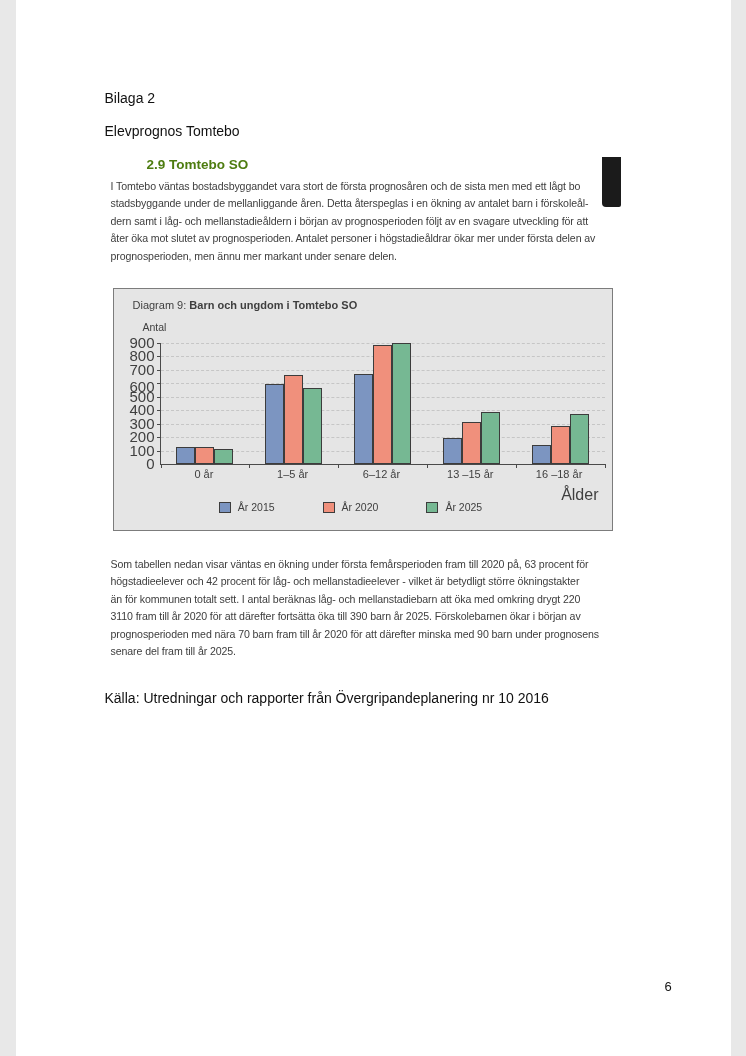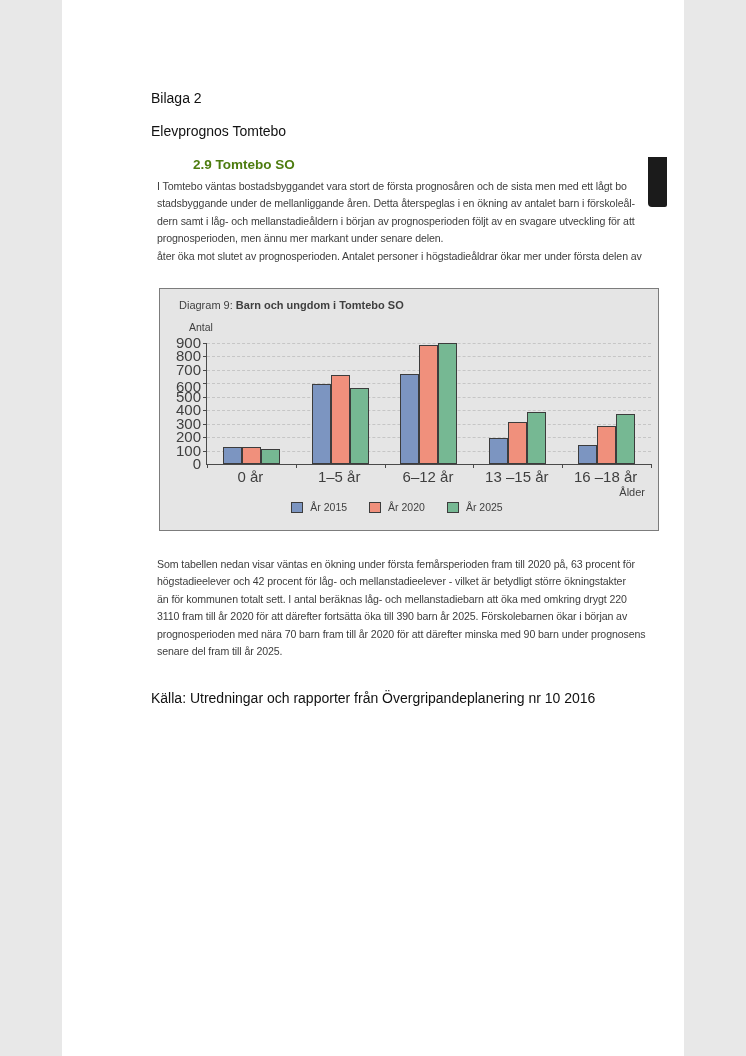--- a/index.html
+++ b/index.html
@@ -1,18 +1,18 @@
 <!DOCTYPE html>
 <html><head>
 <meta charset="utf-8">
 <style>
   html,body{margin:0;padding:0;background:#e8e8e8;}
   .page{
     position:relative;
-    width:622px;height:1056px;
+    width:715px;height:1056px;
     background:#ffffff;
     margin:0 auto;
     font-family:"Liberation Sans", sans-serif;
     overflow:hidden;
   }
   .doc-h{
     position:absolute;left:89px;
     font-size:14px;color:#111;letter-spacing:0;
   }
   #doc-heading1{top:90px;}
@@ -76,28 +76,28 @@
   .bar{
     width:19px;box-sizing:border-box;border:1px solid #3c3c3c;
   }
   .xtick{
     position:absolute;top:100%;width:0;height:4px;border-left:1px solid #4a4a4a;
   }
   .xlabels{
     position:absolute;left:46px;top:179px;width:444px;display:flex;
   }
   .xlabels div{
-    flex:1;text-align:center;font-size:15px;color:#3f3f3f;
+    flex:1;text-align:center;font-size:11px;color:#3f3f3f;
   }
   .x-axis-title{
-    position:absolute;right:13px;top:197px;font-size:11px;color:#3f3f3f;
+    position:absolute;right:13px;top:197px;font-size:16px;color:#3f3f3f;
   }
   .legend{
     position:absolute;left:0;top:212px;width:474px;
-    display:flex;justify-content:center;gap:22px;
+    display:flex;justify-content:center;gap:48px;
   }
   .legend-item{display:flex;align-items:center;gap:7px;font-size:10.5px;color:#3f3f3f;}
   .legend-swatch{width:12px;height:11px;border:1px solid #3c3c3c;box-sizing:border-box;}
 
   .source-line{
     position:absolute;left:89px;top:690px;font-size:14px;color:#111;
   }
   .page-number{
     position:absolute;left:649px;top:979px;font-size:13px;color:#111;
   }
@@ -109,22 +109,22 @@
 
   <div class="doc-h" id="doc-heading1">Bilaga 2</div>
   <div class="doc-h" id="doc-heading2">Elevprognos Tomtebo</div>
 
   <div class="snippet">
     <div class="section-title" id="section-title" style="color: #4d7c0f; margin-left: 36px;">2.9 Tomtebo SO</div>
     <div class="para">
         <div>I Tomtebo väntas bostadsbyggandet vara stort de första prognosåren och de sista men med ett lågt bo</div>
         <div>stadsbyggande under de mellanliggande åren. Detta återspeglas i en ökning av antalet barn i förskoleål-</div>
         <div>dern samt i låg- och mellanstadieåldern i början av prognosperioden följt av en svagare utveckling för att</div>
+        <div>åter öka mot slutet av prognosperioden. Antalet personer i högstadieåldrar ökar mer under första delen av</div>
         <div>prognosperioden, men ännu mer markant under senare delen.</div>
-        <div>åter öka mot slutet av prognosperioden. Antalet personer i högstadieåldrar ökar mer under första delen av</div>
       </div>
   </div>
 
   <div class="black-marker"></div>
 
   <div class="chart-box">
     <div class="chart-title"><span>Diagram 9: </span><b>Barn och ungdom i Tomtebo SO</b></div>
     <div class="y-axis-title">Antal</div>
     <div class="yaxis-col" id="yaxis-col">
         <div class="ylabel" style="top: 116px;">0</div>

